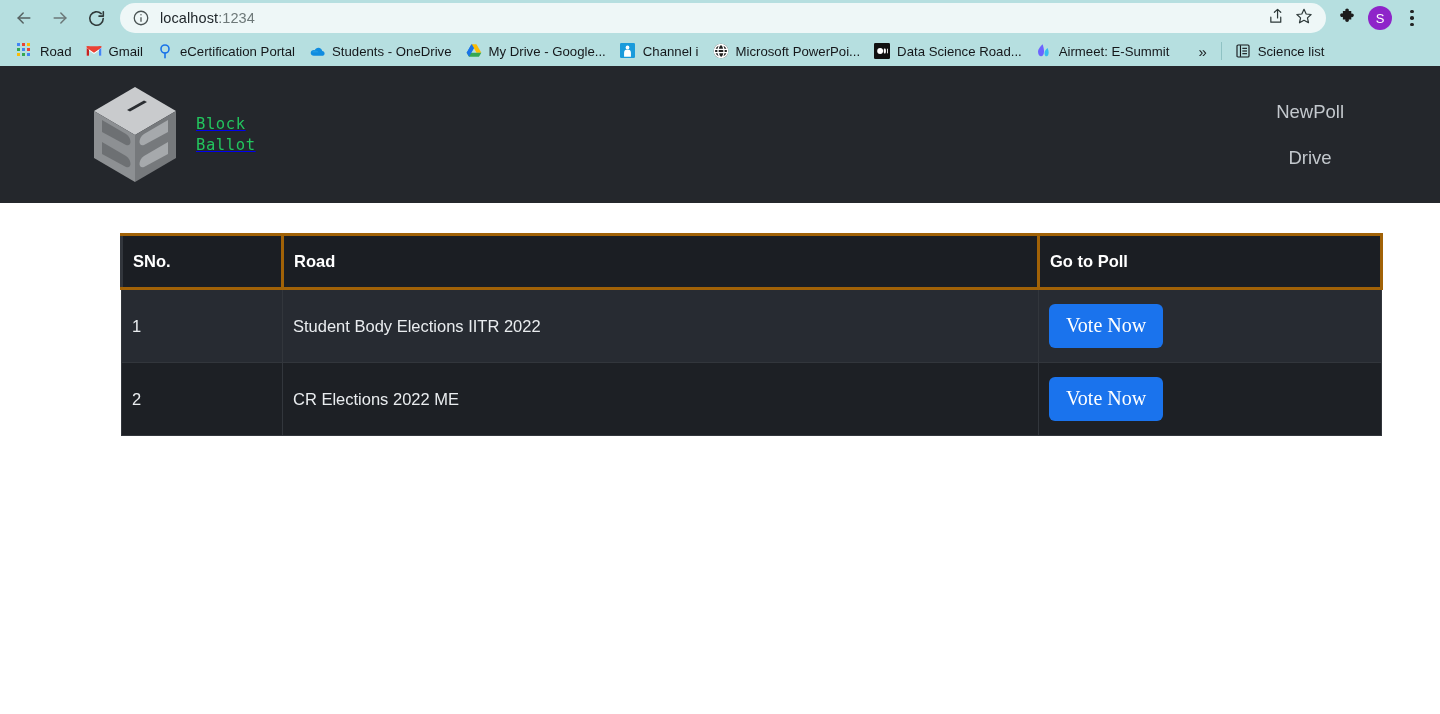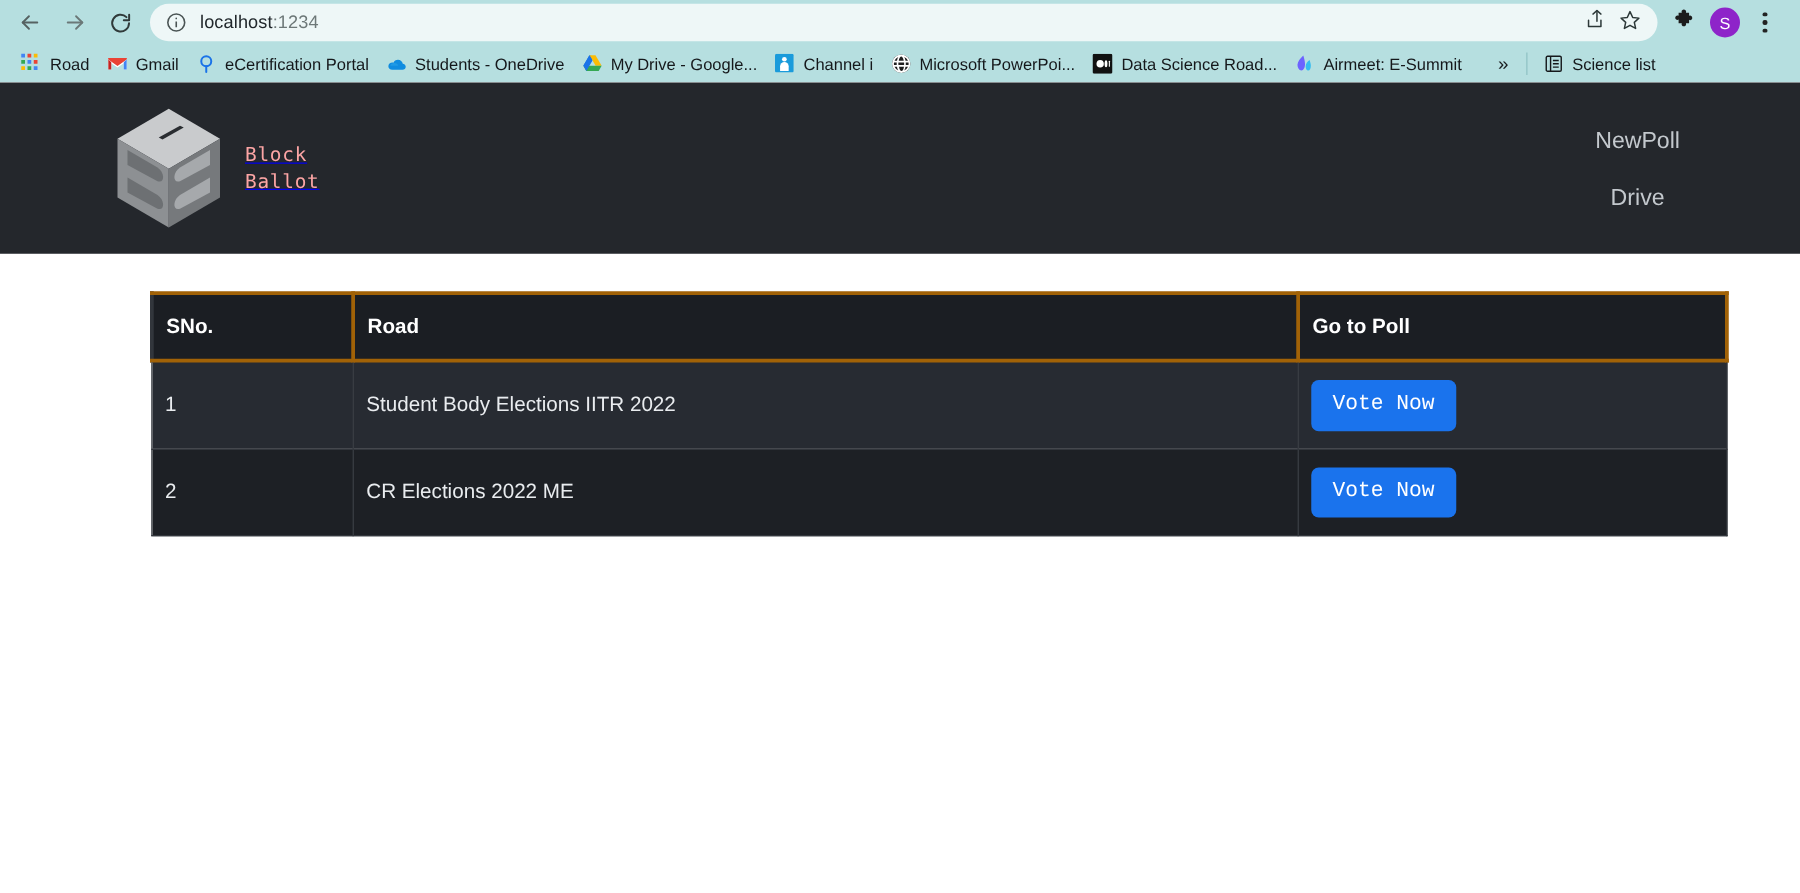--- a/index.html
+++ b/index.html
@@ -152,21 +152,21 @@
   .brand {
     display: flex;
     align-items: center;
     gap: 18px;
   }
   .logo-wrap { width: 86px; height: 100px; position: relative; }
   .brand-name {
     font-family: "DejaVu Sans Mono", monospace;
     font-size: 15.5px;
     line-height: 21px;
-    color: #fca5a5;
+    color: #22c55e;
     letter-spacing: 0.6px;
   }
   .site-nav {
     margin-left: auto;
     display: flex;
     align-items: center;
     gap: 24px;
     flex-direction: column;
   }
   .nav-link {
@@ -209,22 +209,22 @@
   .col-sno { width: 161px; }
   .col-list { width: 756px; }
   .col-poll { width: 343px; }
   td.cell-poll { padding-left: 9px; }
   .vote-btn {
     display: inline-block;
     background: #1a73ed;
     color: #ffffff;
     border: none;
     border-radius: 6px;
-    font-size: 17px;
-    font-family: Liberation Mono, monospace;
+    font-size: 20px;
+    font-family: Liberation Serif, serif;
     padding: 10px 17px 11px 17px;
     line-height: 1.15;
     cursor: pointer;
     text-align: right;
   }
 </style>
 </head>
 <body>
 
 <div class="browser-chrome">

